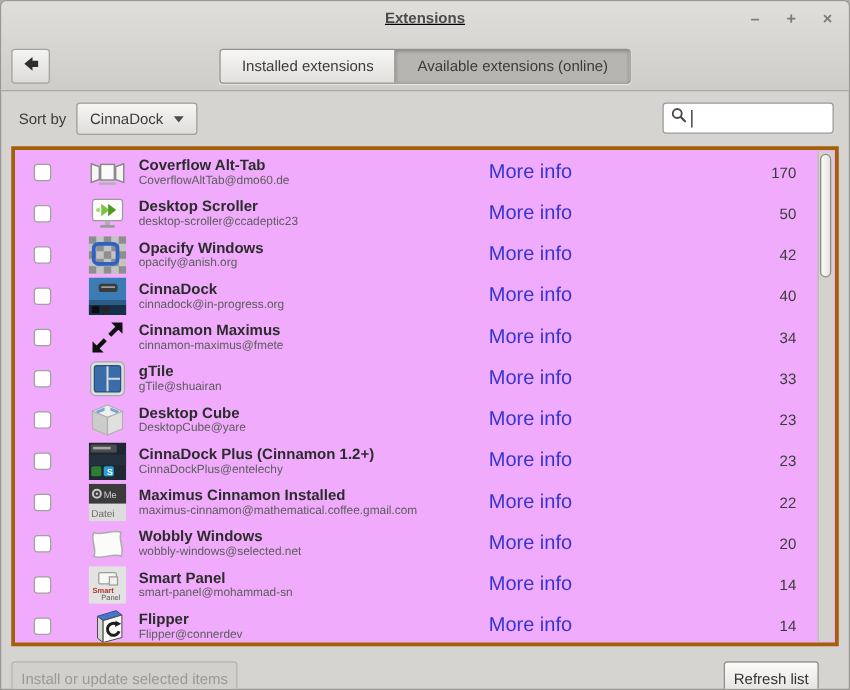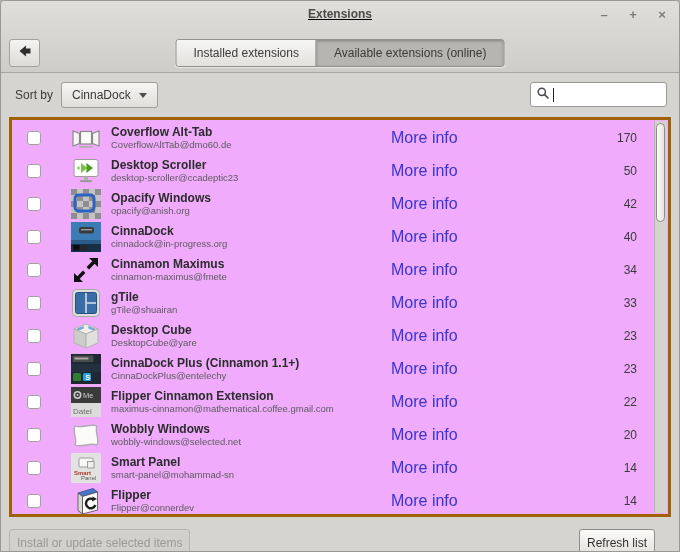--- a/index.html
+++ b/index.html
@@ -351,42 +351,42 @@
               <rect width="30" height="30" fill="#1d2833"></rect>
               <rect x="1.5" y="1.5" width="21" height="6.5" rx="1" fill="#4c4c4c"></rect>
               <rect x="3.5" y="3.5" width="14" height="2" fill="#a8a8a8"></rect>
               <rect x="0" y="10" width="30" height="8" fill="#23303d"></rect>
               <rect x="2" y="19" width="8" height="8" rx="1.5" fill="#2f7d32"></rect>
               <rect x="12" y="19" width="8" height="8" rx="1.5" fill="#2a9fd8"></rect>
               <text x="14.5" y="25.8" font-size="7" fill="#ffffff" font-family="sans-serif" font-weight="bold">S</text>
             </svg>
           </div>
     <div class="ext-text">
-      <div class="ext-name">CinnaDock Plus (Cinnamon 1.1+)</div>
+      <div class="ext-name">CinnaDock Plus (Cinnamon 1.2+)</div>
       <div class="ext-uuid">CinnaDockPlus@entelechy</div>
     </div>
     <div class="more-info">More info</div>
     <div class="row-spacer"></div>
     <div class="count">23</div>
   </div>
 
   <div class="row">
     <div class="checkbox"></div>
     <div class="ext-icon">
             <svg viewBox="0 0 30 30">
               <rect width="30" height="16" fill="#3b3b3b"></rect>
               <circle cx="6.5" cy="8" r="3.2" fill="none" stroke="#c9c9c9" stroke-width="1.6"></circle>
               <circle cx="6.5" cy="8" r="1" fill="#c9c9c9"></circle>
               <text x="12" y="11" font-size="7.5" fill="#cccccc" font-family="sans-serif">Me</text>
               <rect y="16" width="30" height="14" fill="#dcdcdb"></rect>
               <text x="2" y="26.5" font-size="8" fill="#6b6b6b" font-family="sans-serif">Datei</text>
             </svg>
           </div>
     <div class="ext-text">
-      <div class="ext-name">Flipper Cinnamon Extension</div>
+      <div class="ext-name">Maximus Cinnamon Installed</div>
       <div class="ext-uuid">maximus-cinnamon@mathematical.coffee.gmail.com</div>
     </div>
     <div class="more-info">More info</div>
     <div class="row-spacer"></div>
     <div class="count">22</div>
   </div>
 
   <div class="row">
     <div class="checkbox"></div>
     <div class="ext-icon">

